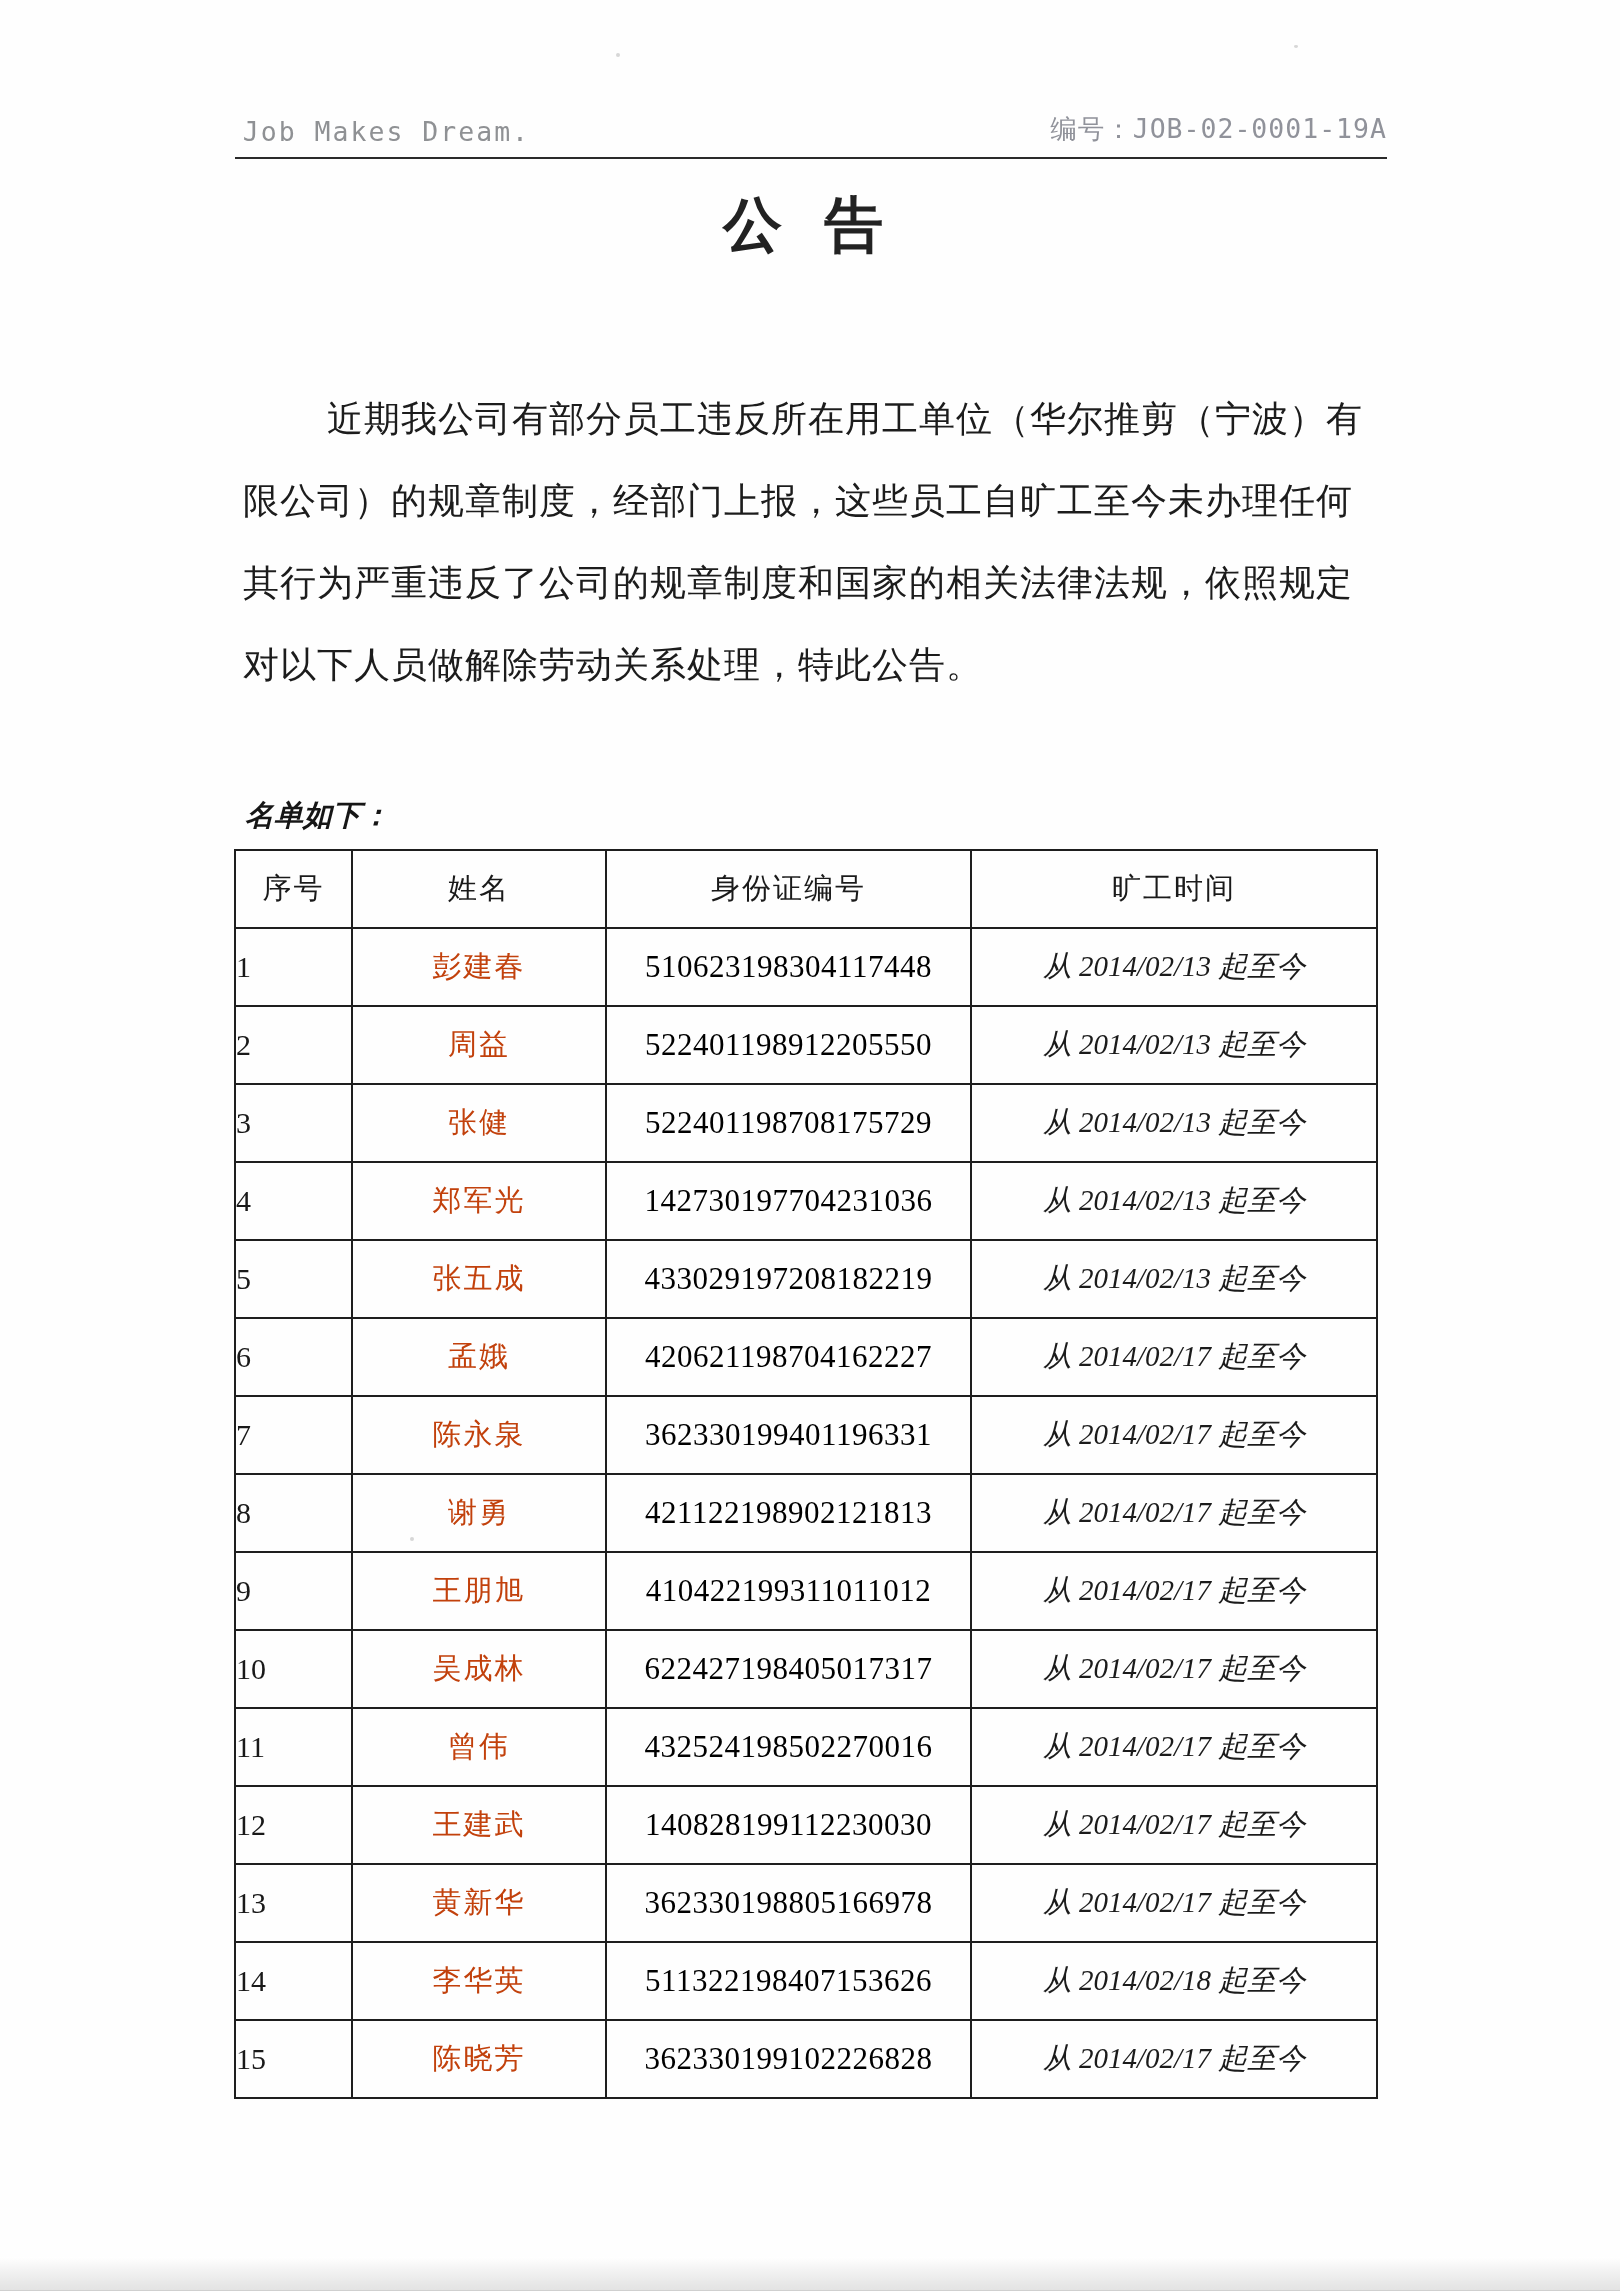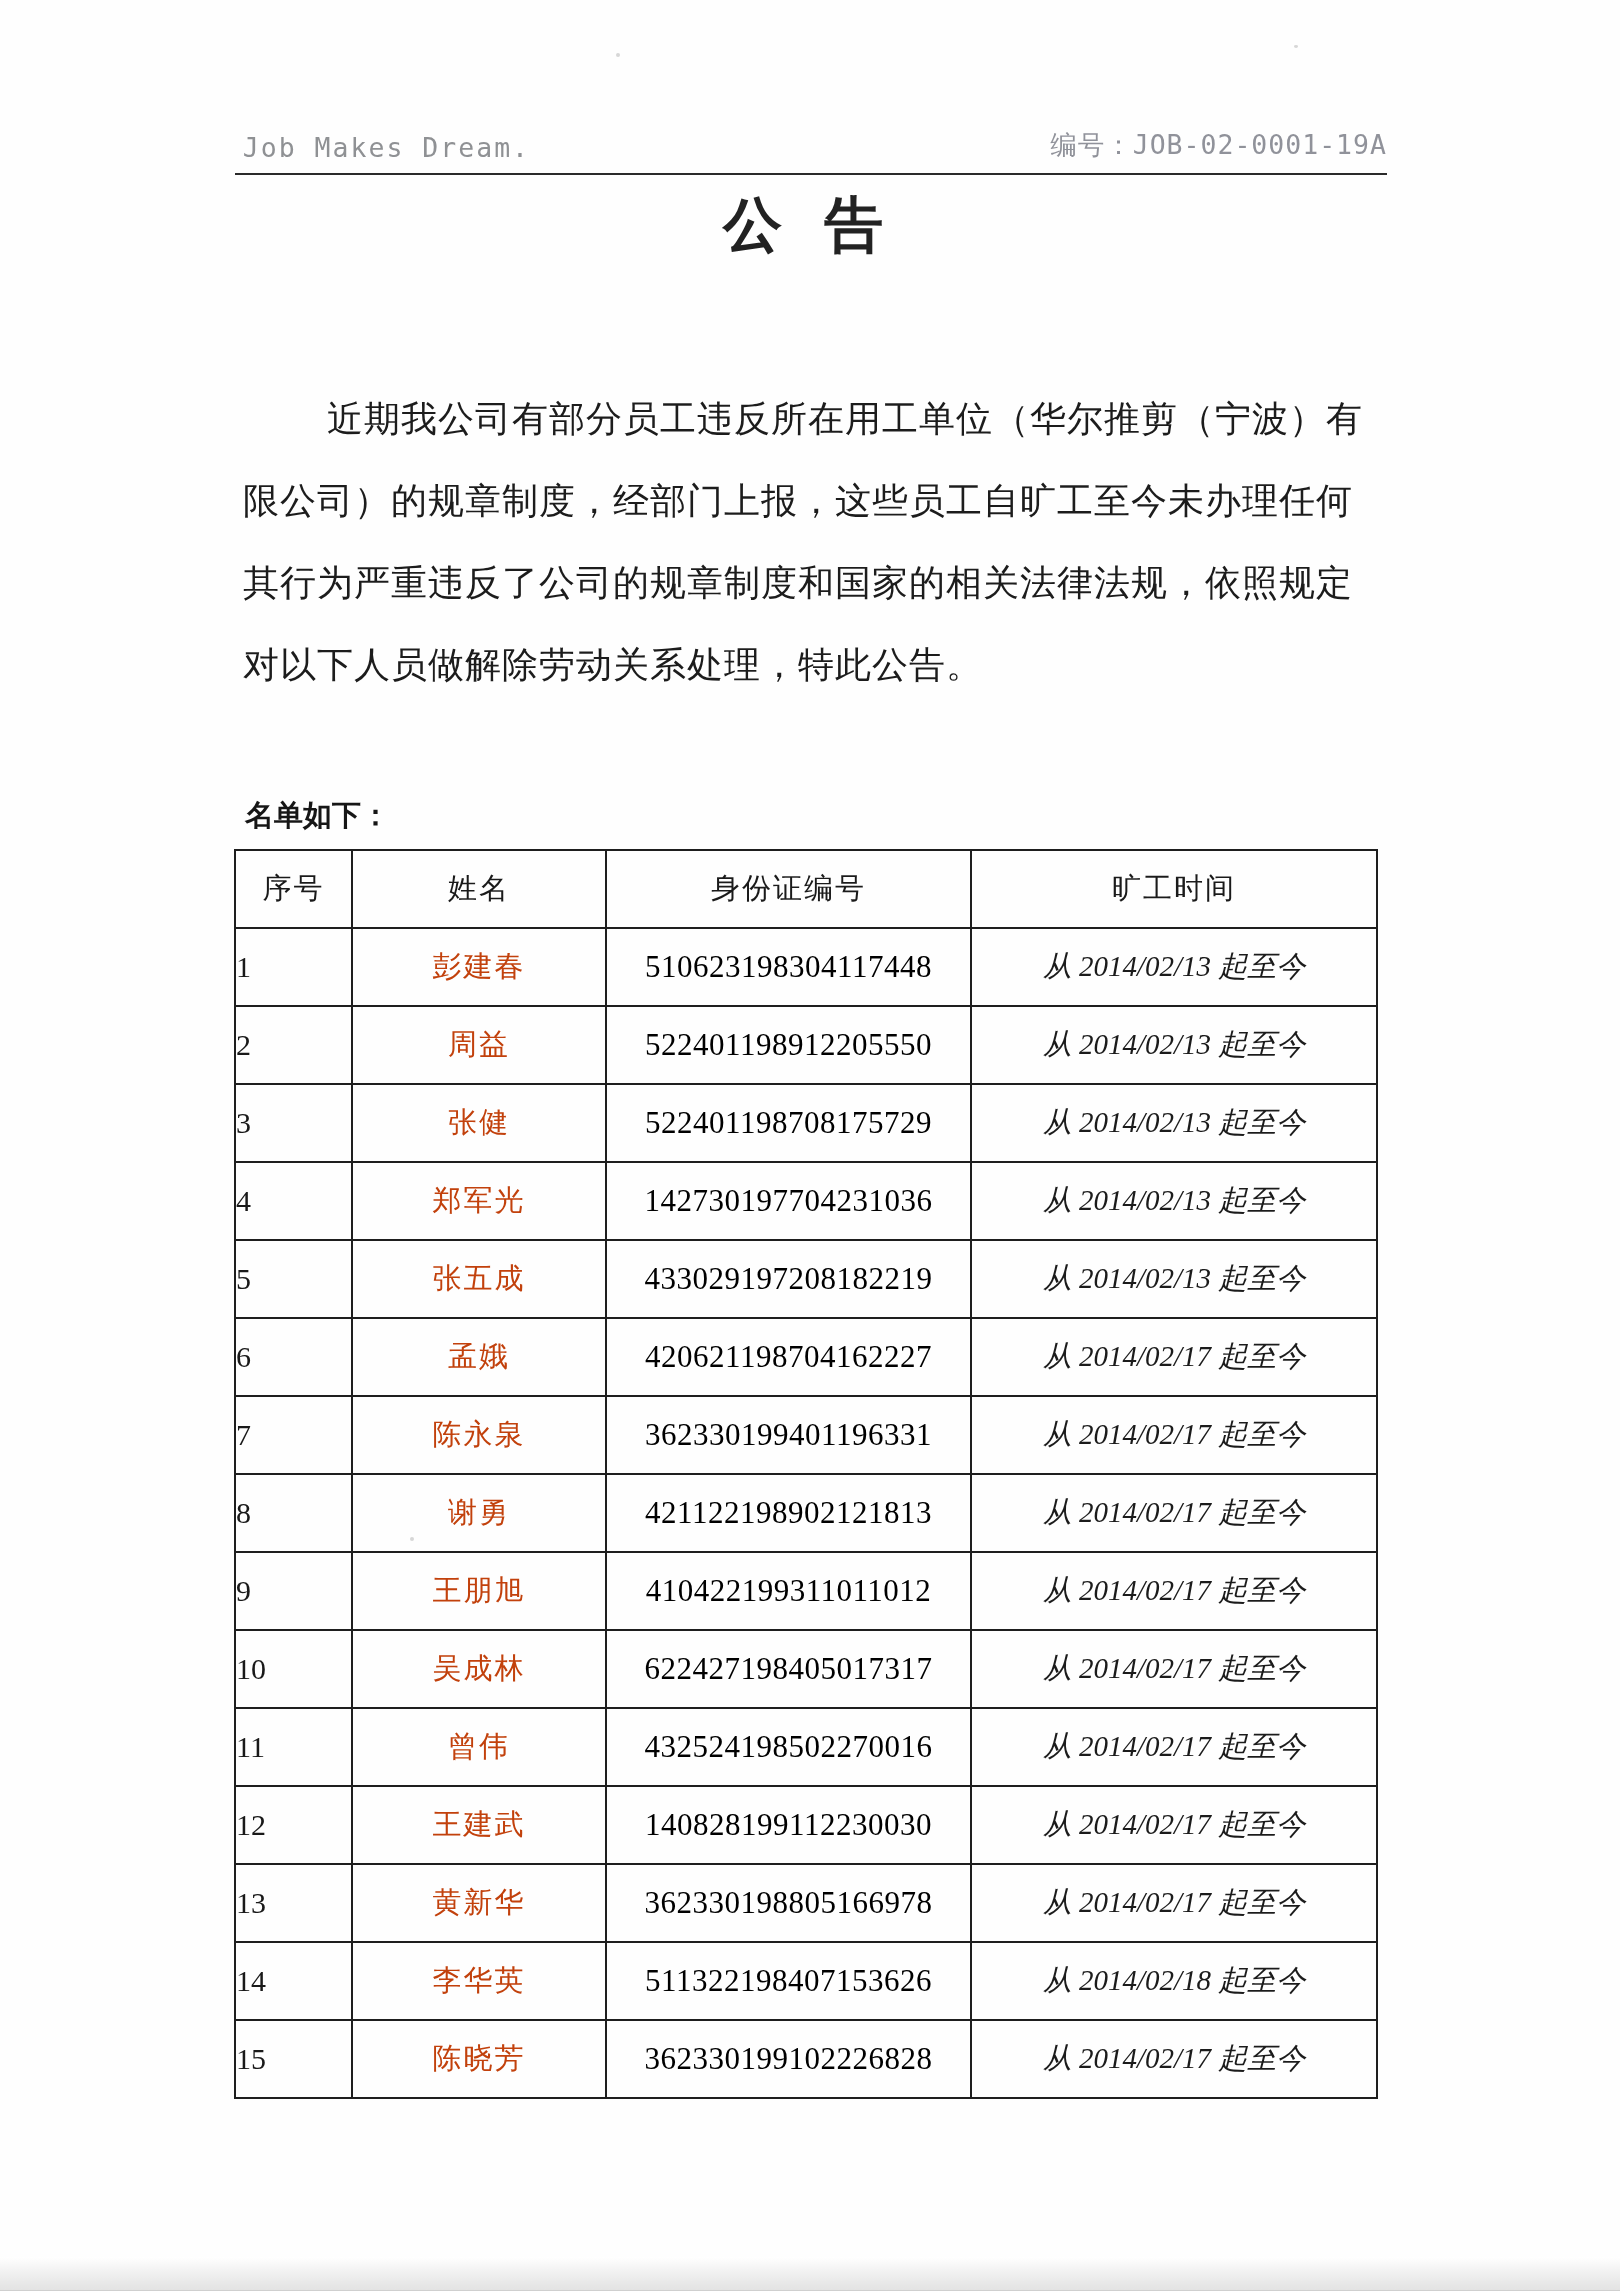--- a/index.html
+++ b/index.html
@@ -12,21 +12,21 @@
     width: 1620px;
     height: 2292px;
     background: #fefefe;
     overflow: hidden;
     font-family: "Liberation Serif", "DejaVu Serif", serif;
     color: #1f1f1f;
   }
   
   .hdr {
     position: absolute;
-    top: 118px;
+    top: 102px;
     left: 235px;
     right: 233px;
     height: 55px;
     border-bottom: 2.9px solid #2a2a2a;
   }
   .hdr-left {
     position: absolute;
     left: 7.8px;
     bottom: 9.8px;
     font-family: "DejaVu Sans Mono", "Liberation Mono", monospace;
@@ -73,20 +73,21 @@
   .bodyline.indent { text-indent: 84px; }
   
   .list-label {
     position: absolute;
     top: 796px;
     left: 245px;
     font-family: "DejaVu Sans", "Liberation Sans", sans-serif;
     font-size: 29px;
     font-weight: bold;
     color: #161616;
+    font-style: italic;
   }
   
   .tbl-wrap {
     position: absolute;
     top: 849px;
     left: 234px;
   }
   table.roster {
     border-collapse: collapse;
     table-layout: fixed;

